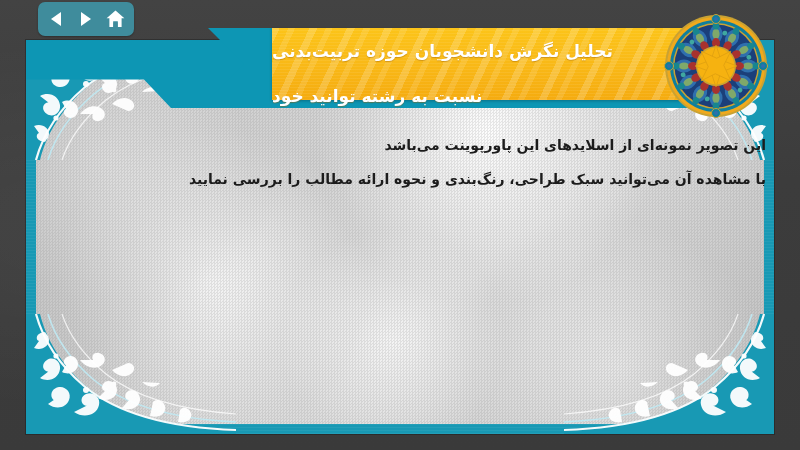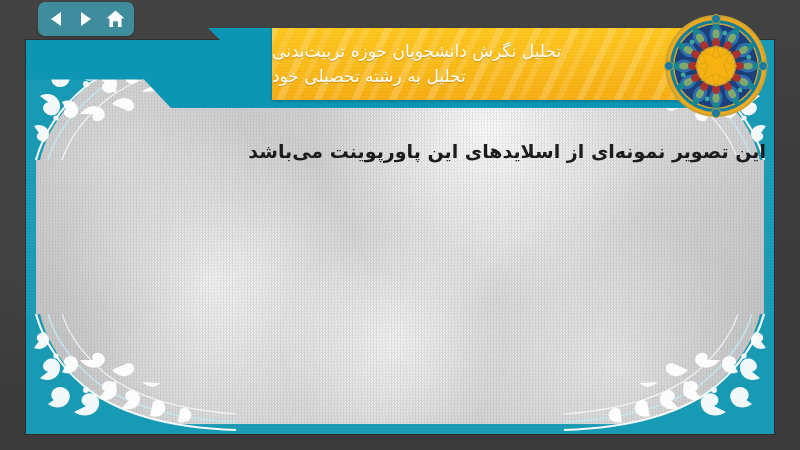--- a/index.html
+++ b/index.html
@@ -152,24 +152,25 @@
     position: absolute;
     inset: 0;
     background-image:
       repeating-linear-gradient(0deg, rgba(255,255,255,0.07) 0 1px, rgba(0,0,0,0) 1px 3px);
   }
   .title-line {
     position: relative;
     color: #ffffff;
     font-size: 17px;
     line-height: 1.45;
-    font-weight: normal;
+    font-weight: bold;
     white-space: nowrap;
     text-shadow: 0 1px 1px rgba(160,100,0,0.45);
     letter-spacing: -0.2px;
+    margin-top: 20px;
   }
 
   
   .band-cap {
     position: absolute;
     left: 208px;
     top: 28px;
     width: 66px;
     height: 72px;
     background: #0d96b4;
@@ -217,21 +218,21 @@
   .body-text {
     position: absolute;
     right: 34px;
     top: 128px;
     width: 660px;
     text-align: right;
     direction: rtl;
   }
   .body-line {
     color: #1c1c1c;
-    font-size: 19px;
+    font-size: 14px;
     line-height: 2.45;
     font-weight: bold;
     white-space: nowrap;
     letter-spacing: -0.1px;
   }
 </style>
 </head>
 <body>
 
 <div id="slide">
@@ -354,21 +355,21 @@
       </svg>
     </div>
   </div>
 
   <div class="banner-wrap">
     <div class="teal-wedge"></div>
     <div class="band-cap"></div>
 
     <div class="title-band">
       <div class="title-line">تحلیل نگرش دانشجویان حوزه تربیت‌بدنی</div>
-      <div class="title-line">تحلیل به رشته تحصیلی خود</div>
+      <div class="title-line">نسبت به رشته توانید خود</div>
     </div>
   </div>
 
   <div class="medallion">
     <svg viewBox="0 0 104 104" xmlns="http://www.w3.org/2000/svg">
       <defs>
         <g id="petal">
           <ellipse cx="0" cy="-32" rx="6.5" ry="9" fill="#2f6fae"></ellipse>
           <ellipse cx="0" cy="-32" rx="3.6" ry="5.2" fill="#7fa96a"></ellipse>
           <circle cx="0" cy="-40" r="3.4" fill="#17868f"></circle>
@@ -487,15 +488,16 @@
         <svg width="19" height="18" viewBox="0 0 19 18" xmlns="http://www.w3.org/2000/svg">
           <path d="M9.5 0.6 L18.4 8.2 L15.6 8.2 L15.6 17 L11.8 17 L11.8 11.2 L7.2 11.2 L7.2 17 L3.4 17 L3.4 8.2 L0.6 8.2 Z" fill="#ffffff"></path>
           <rect x="7.4" y="12.4" width="4.2" height="4.6" fill="#3f8c9c"></rect>
         </svg>
       </span>
     </div>
   </div>
 
   <div class="body-text">
     <div class="body-line">این تصویر نمونه‌ای از اسلایدهای این پاورپوینت می‌باشد</div>
+    <div class="body-line">با مشاهده آن می‌توانید سبک طراحی، رنگ‌بندی و نحوه ارائه مطالب را بررسی نمایید</div>
   </div>
 
 </div>
 
 </body></html>

